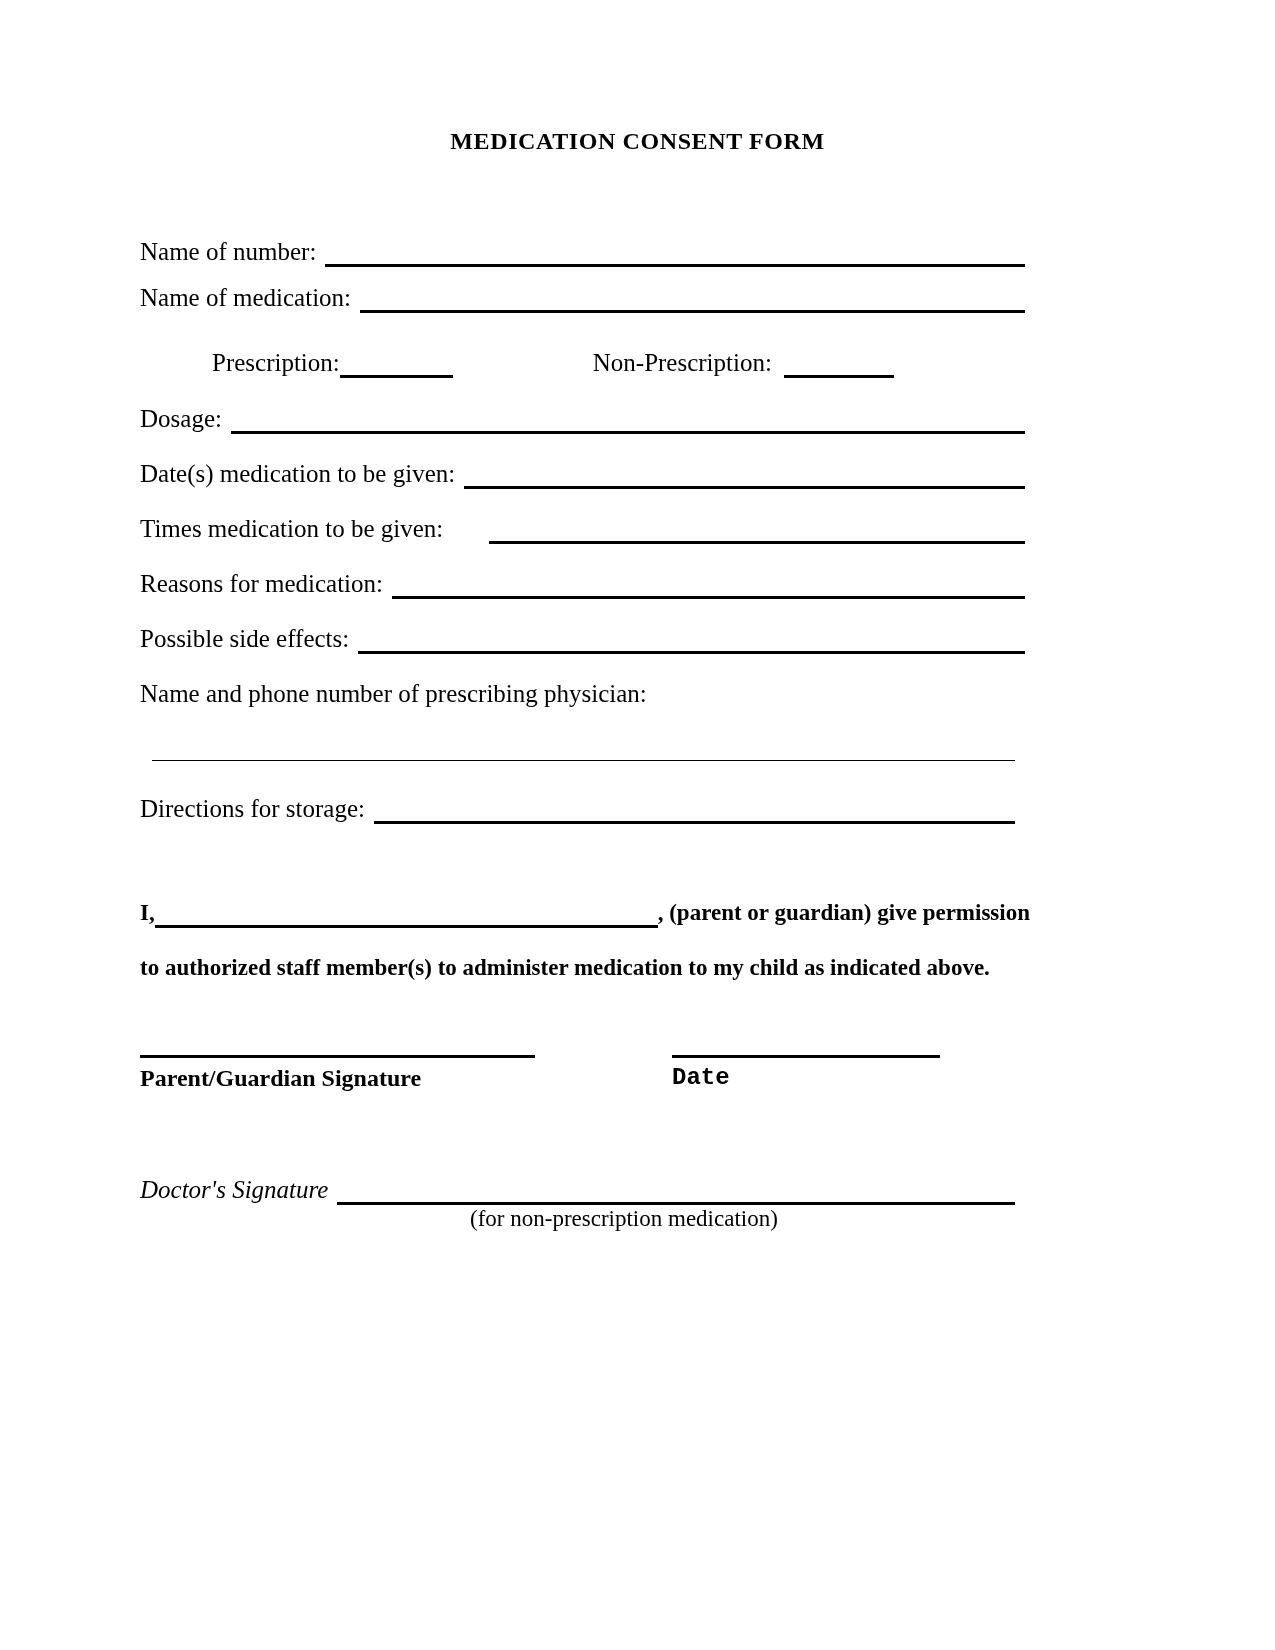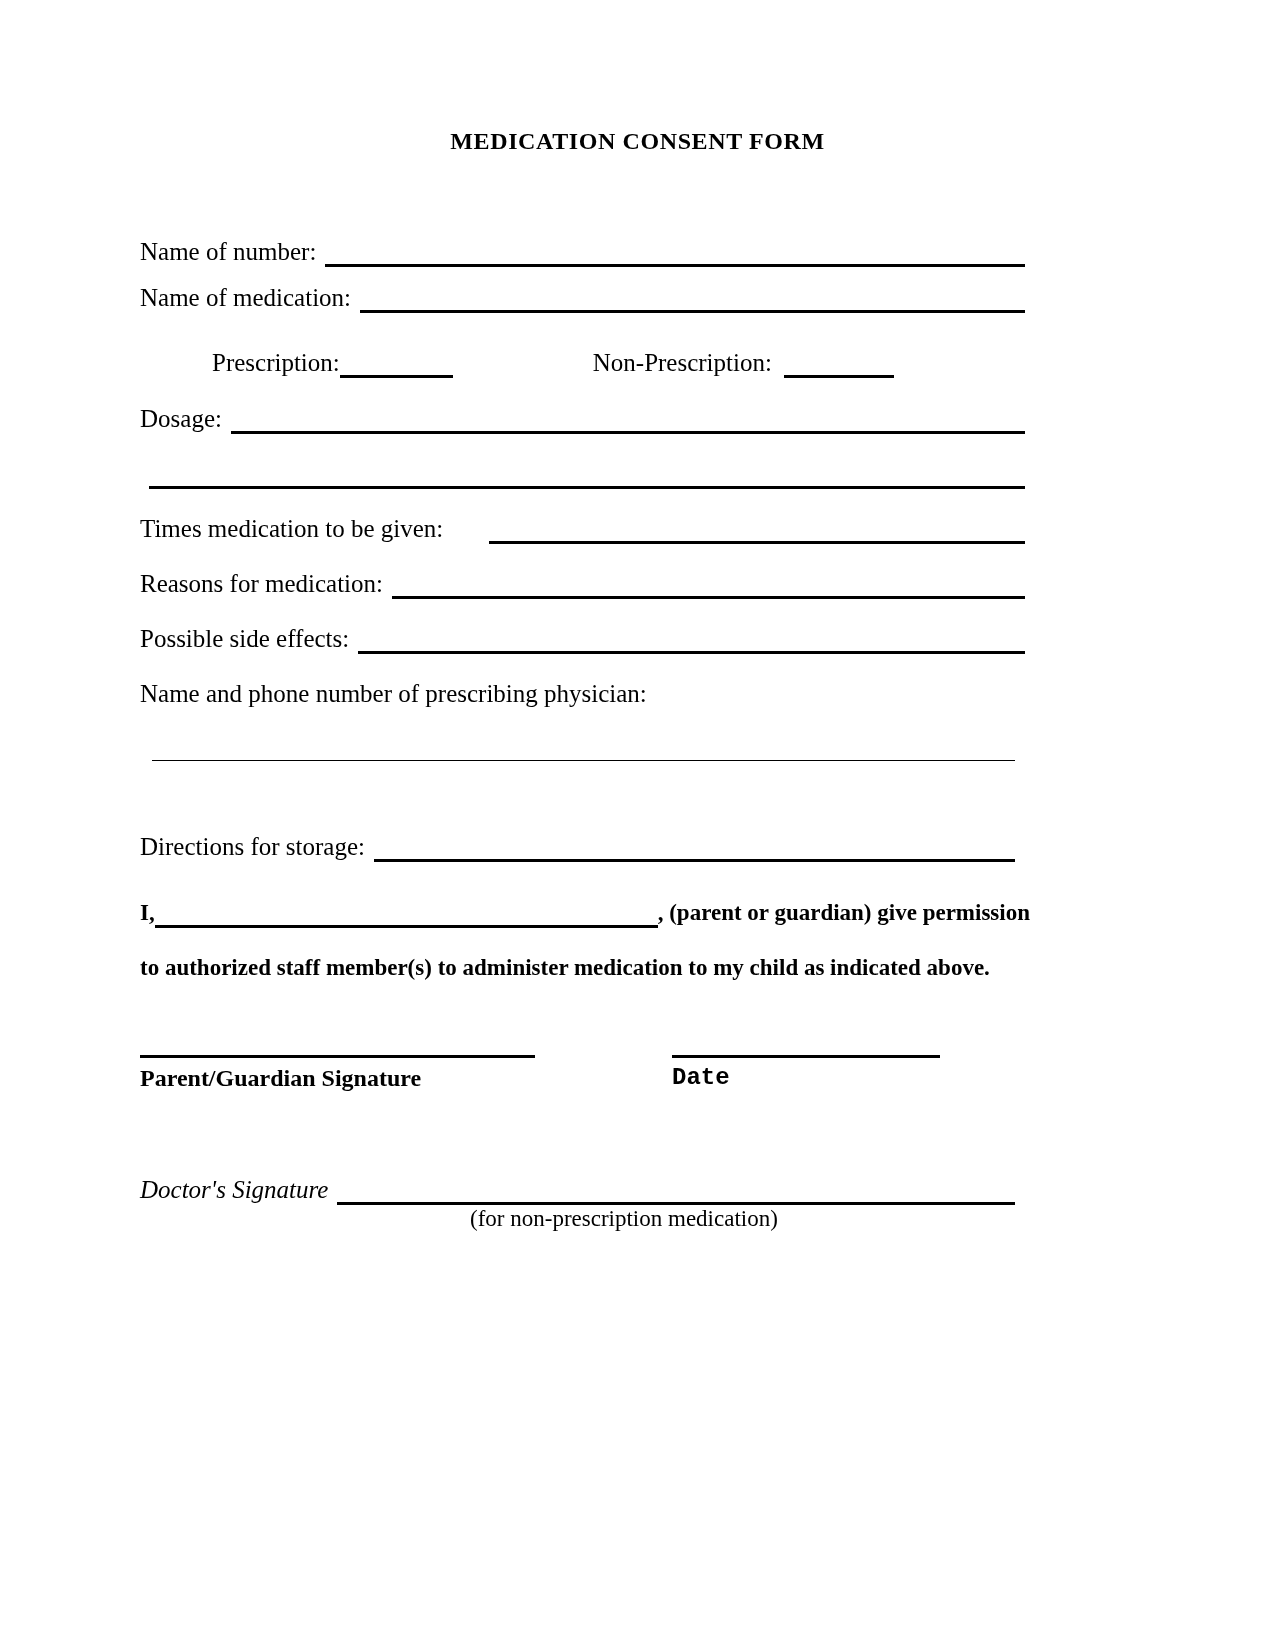--- a/index.html
+++ b/index.html
@@ -91,20 +91,21 @@
     <span style="margin-left:140px;">Non-Prescription:</span>
     <span class="fill" style="width:110px; margin-left:12px;"></span>
   </div>
 
   <div class="row" style="top:404px; left:140px; width:885px;">
     <span>Dosage:</span>
     <span class="fill grow"></span>
   </div>
 
   <div class="row" style="top:459px; left:140px; width:885px;">
+    <span>Date(s) medication to be given:</span>
     <span class="fill grow"></span>
   </div>
 
   <div class="row" style="top:514px; left:140px; width:885px;gap:37px;">
     <span>Times medication to be given:</span>
     <span class="fill grow"></span>
   </div>
 
   <div class="row" style="top:569px; left:140px; width:885px;">
     <span>Reasons for medication:</span>
@@ -114,21 +115,21 @@
   <div class="row" style="top:624px; left:140px; width:885px;">
     <span>Possible side effects:</span>
     <span class="fill grow"></span>
   </div>
 
   <div class="row" style="top:679px; left:140px; width:885px;text-align:center;">
     <span>Name and phone number of prescribing physician:</span>
   </div>
   <div class="thinline" style="top:760px; left:152px; width:863px;"></div>
 
-  <div class="row" style="top:832px; left:140px; width:875px;">
+  <div class="row" style="top:794px; left:140px; width:875px;">
     <span>Directions for storage:</span>
     <span class="fill grow"></span>
   </div>
 
   <div class="row boldtext" style="top:898px; left:140px; width:910px;">
     <span>I,</span>
     <span class="perm-fill" style="width:503px;"></span>
     <span>, (parent or guardian) give permission</span>
   </div>
   <div class="row boldtext" style="top:953px; left:140px; width:910px;">

